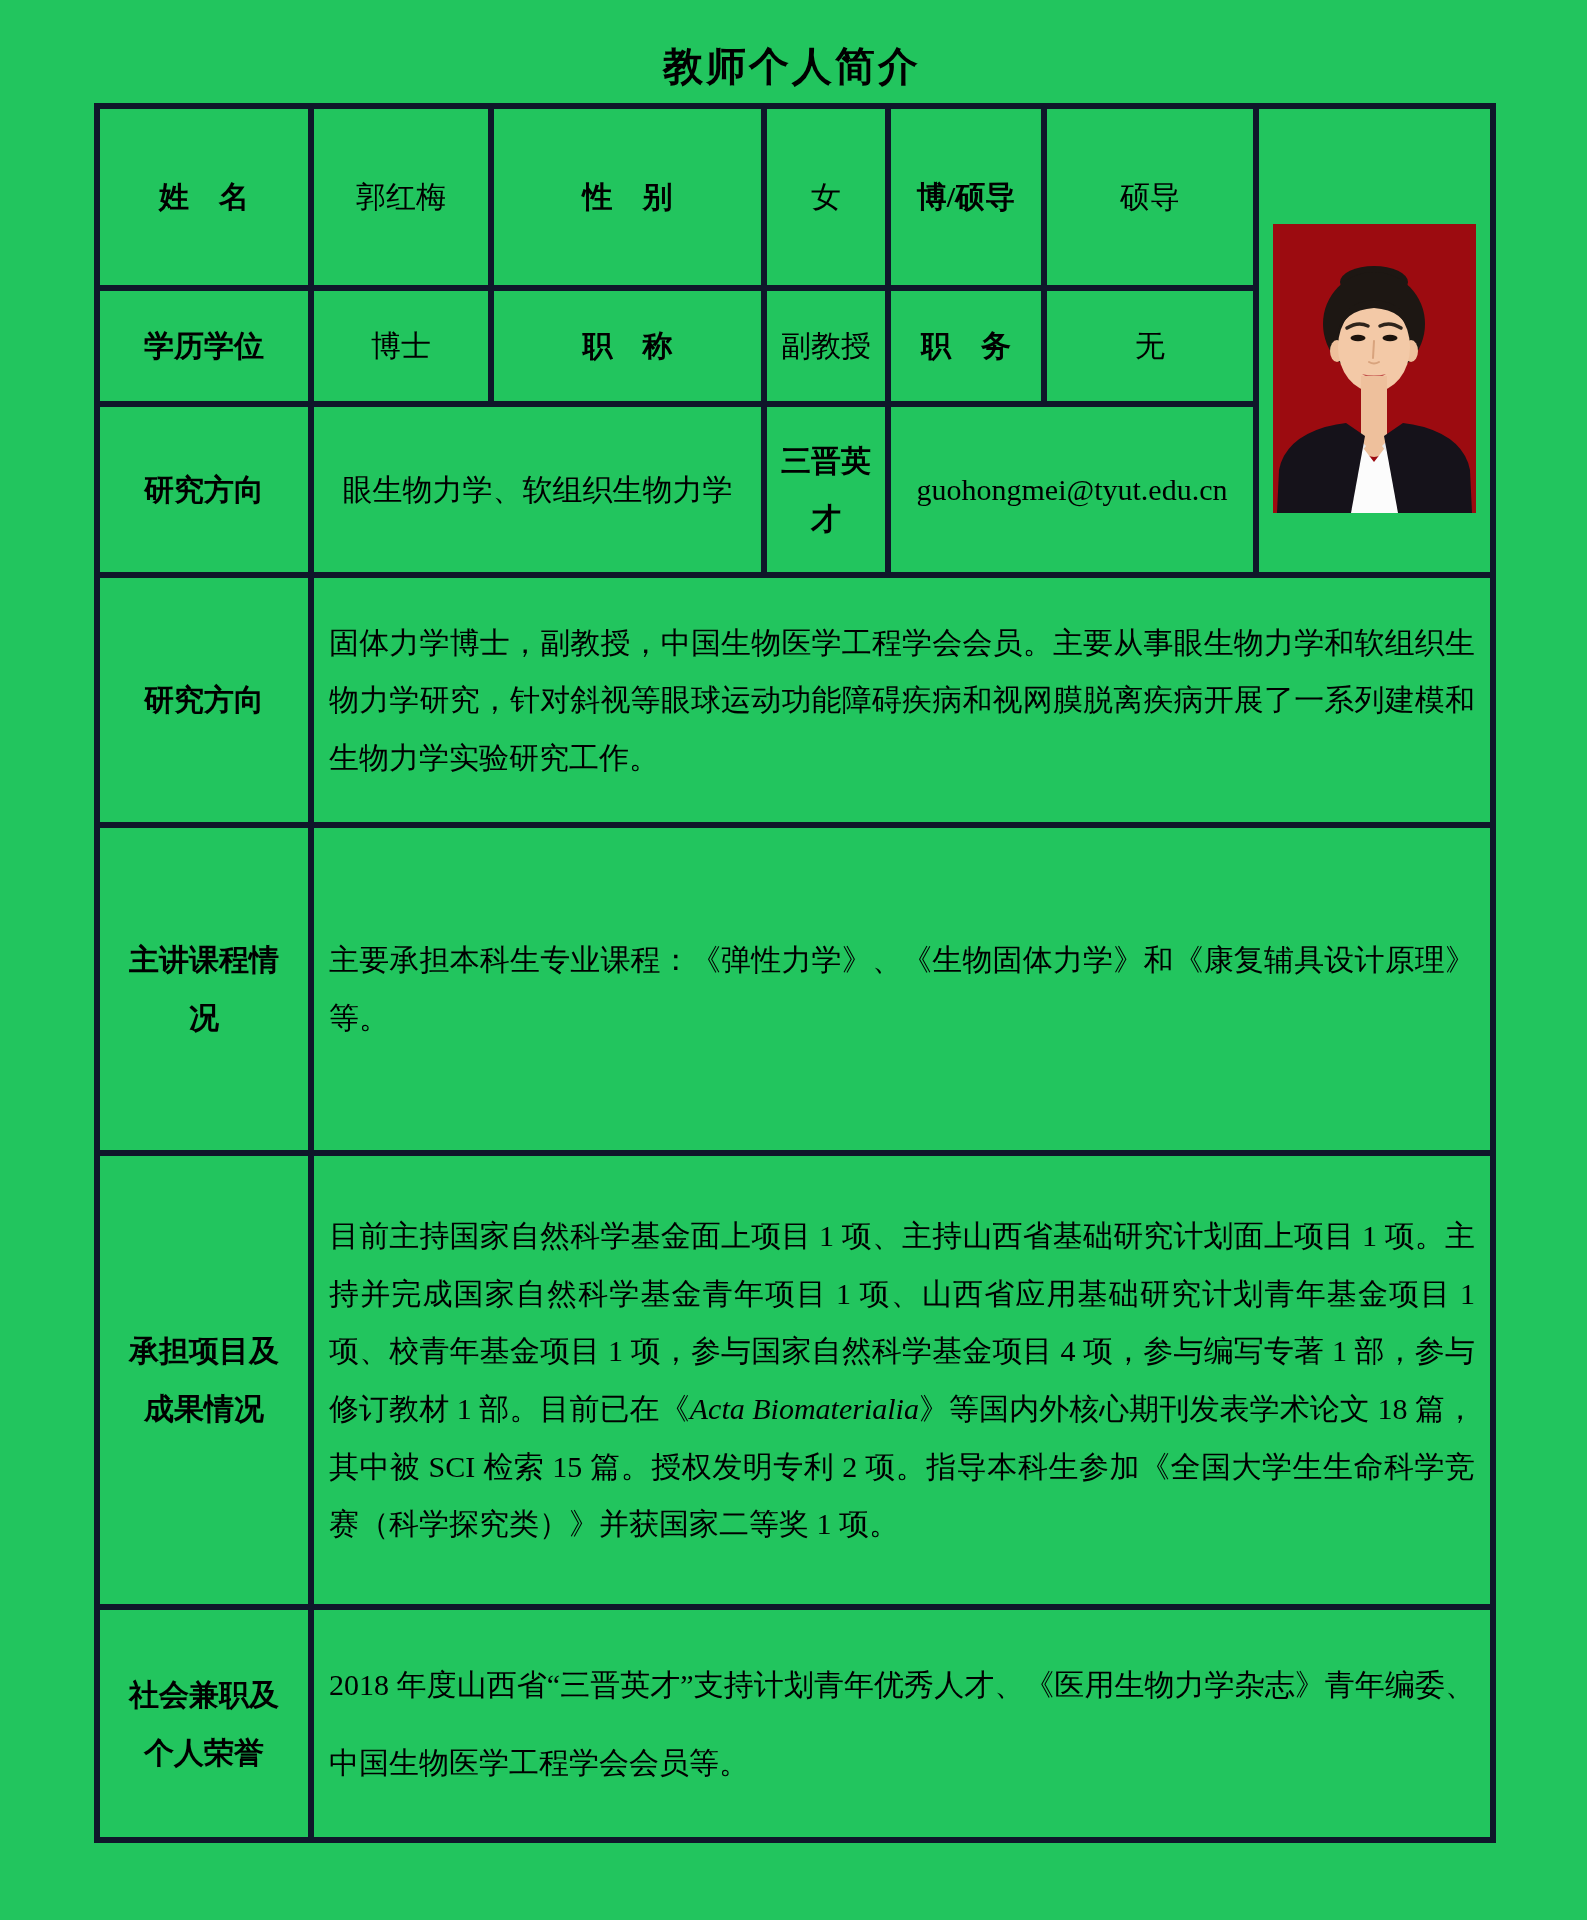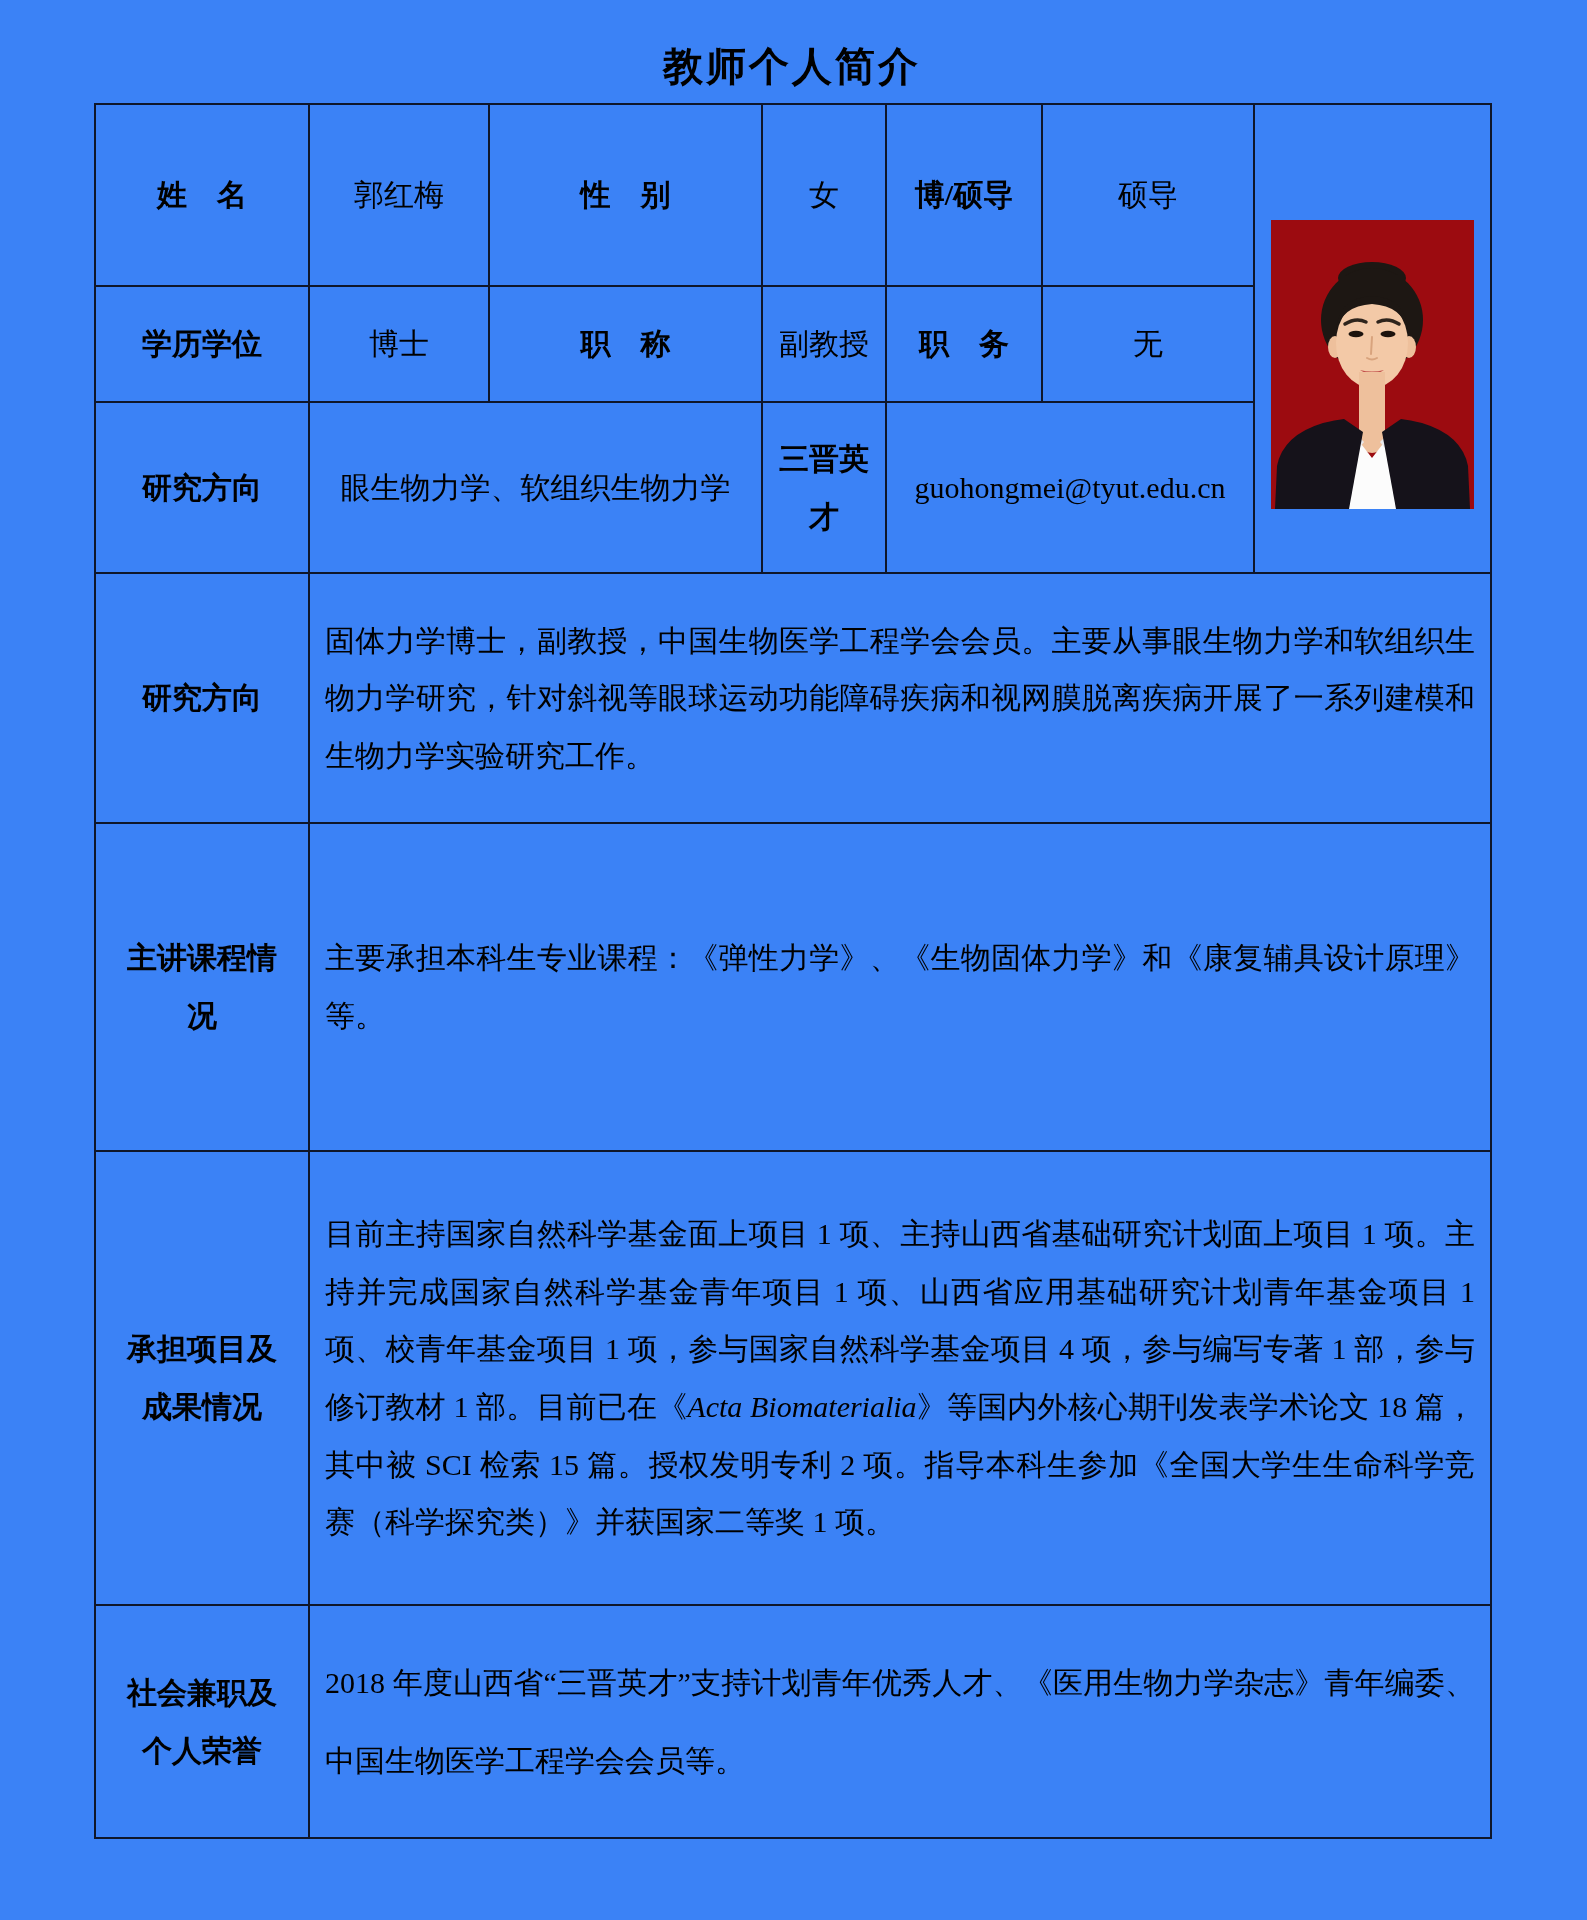--- a/index.html
+++ b/index.html
@@ -1,35 +1,35 @@
 <!DOCTYPE html>
 <html><head>
 <meta charset="utf-8">
 <style>
   html,body{margin:0;padding:0;background:#ffffff;}
   body{
     width:1587px;height:1920px;
     font-family:"Liberation Serif","DejaVu Serif",serif;
     color:#000;
   }
-  .page{position:relative;width:1587px;height:1920px;background:#3b82f6;overflow:hidden;}
+  .page{position:relative;width:1587px;height:1920px;background:#22c55e;overflow:hidden;}
 
   .doc-title{
     position:absolute;top:42px;left:94px;width:1396px;
     text-align:center;font-size:40px;line-height:48px;font-weight:bold;
     letter-spacing:3px;
     font-family:"Liberation Sans","DejaVu Sans",sans-serif;
   }
 
   table.profile{
     position:absolute;left:94px;top:103px;
     width:1396px;border-collapse:collapse;table-layout:fixed;
   }
   td{
-    border:2px solid #0f172a;
+    border:6px solid #0f172a;
     padding:0;
     text-align:center;vertical-align:middle;
     font-size:30px;line-height:1.92;
     overflow:hidden;
   }
   td.lbl{font-weight:bold;}
   .w5{display:inline-block;width:158px;text-align:center;}
   td.email-lbl{padding:0 10px;font-weight:bold;}
   td.content{
     text-align:justify;

